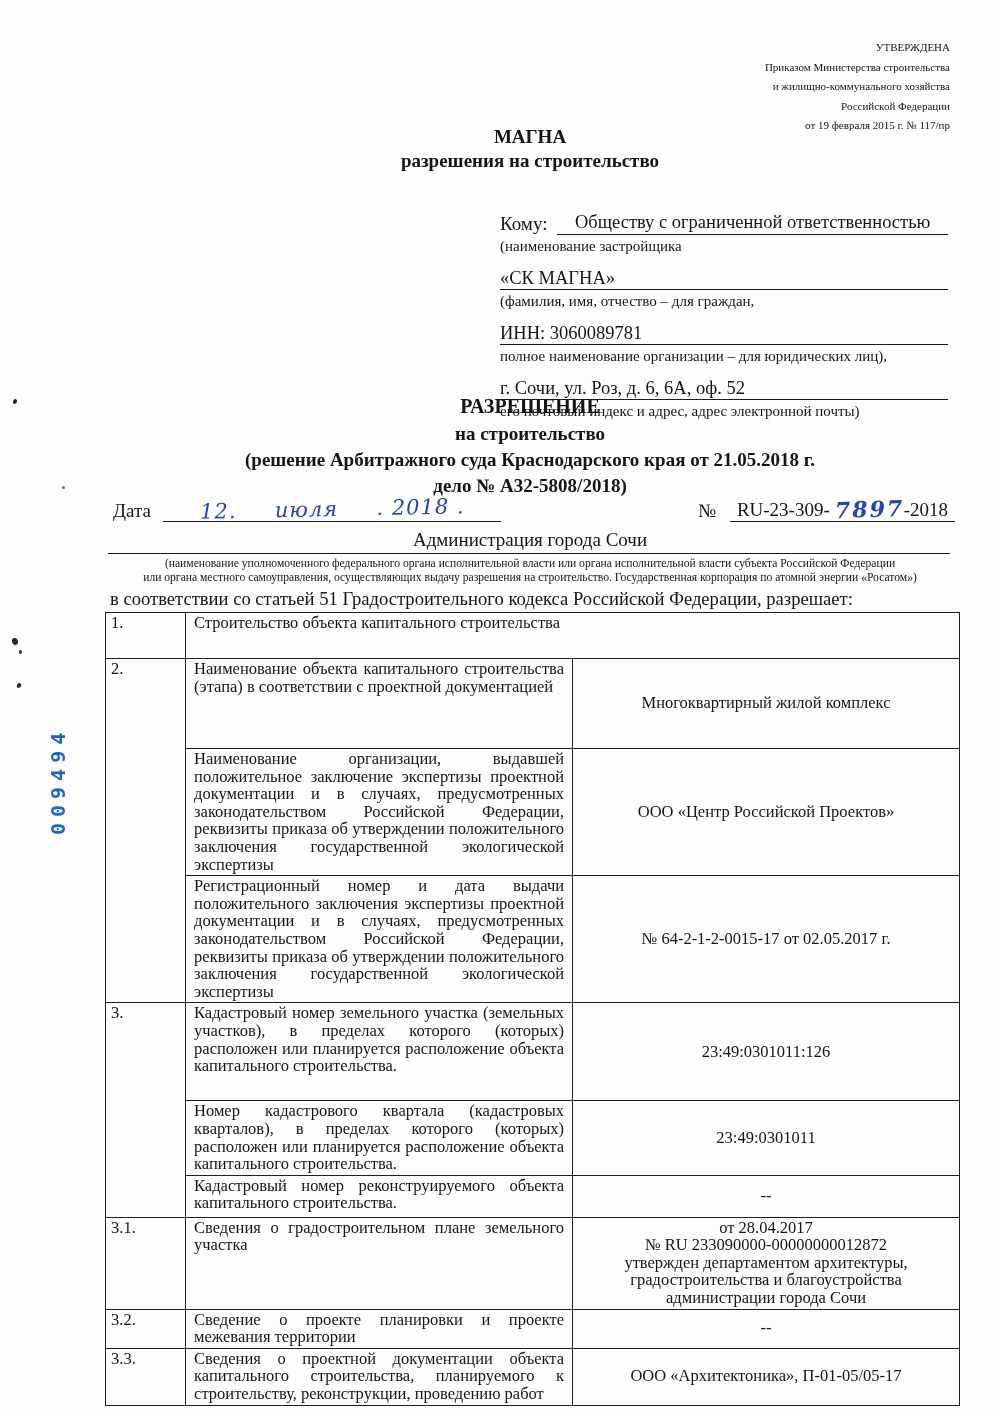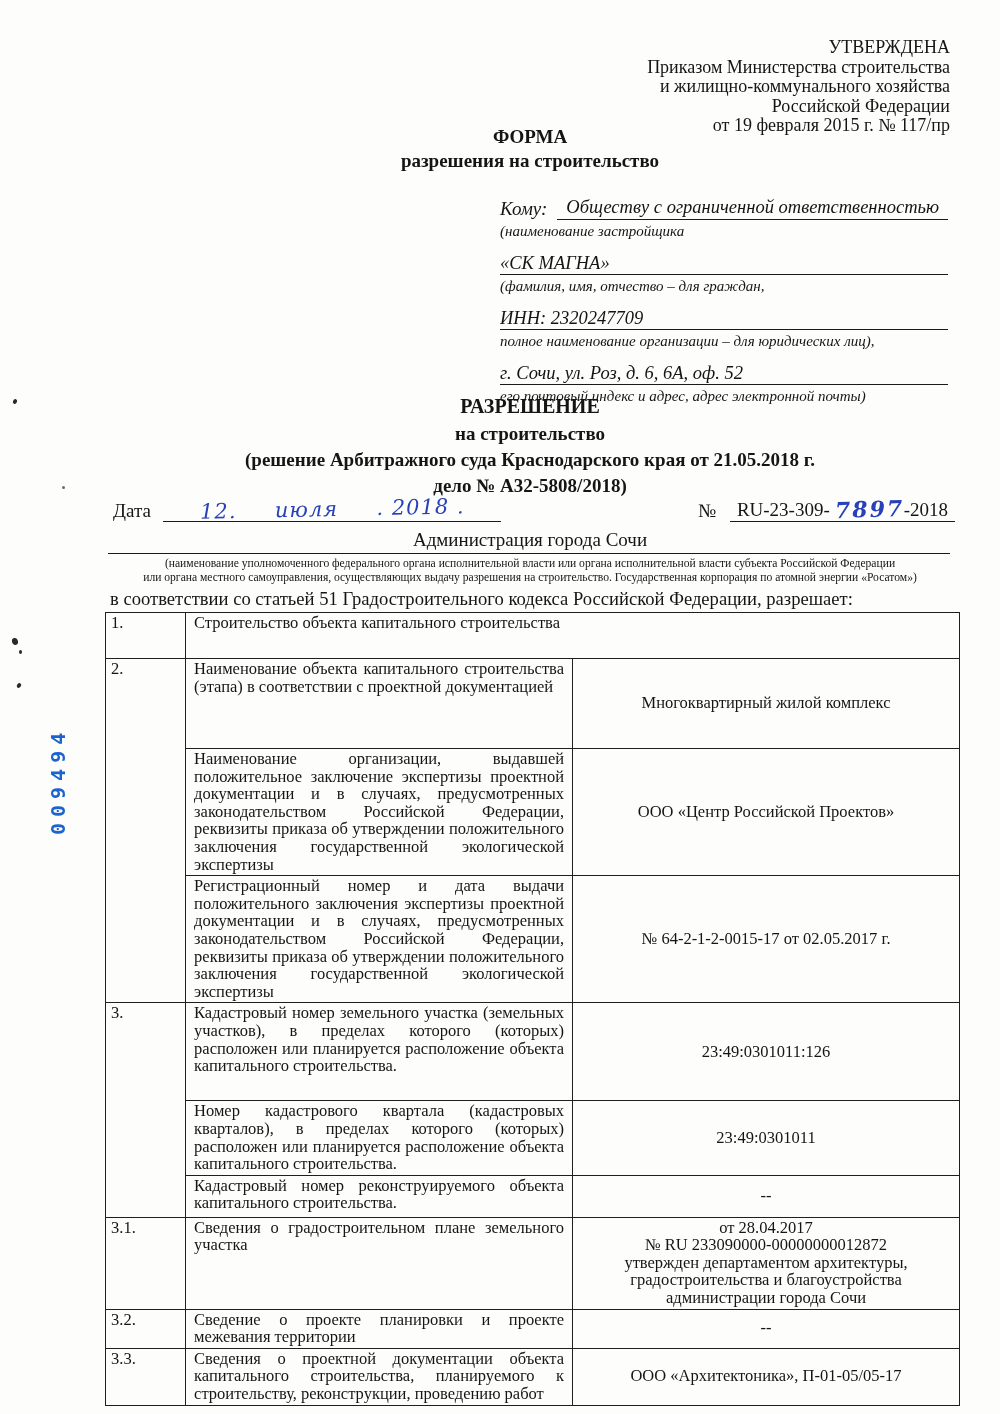--- a/index.html
+++ b/index.html
@@ -8,28 +8,28 @@
     width:1000px;height:1414px;
     margin:0 auto;
     background:#fdfdfb;
     font-family:"Liberation Serif", serif;
     color:#151515;
     overflow:hidden;
   }
   
   .approval{
     position:absolute; top:38px; right:50px;
-    text-align:right; font-size:18px; line-height:19.5px;
+    text-align:right; font-size:11px; line-height:19.5px;
   }
   
   .center-band{position:absolute; left:110px; right:50px; text-align:center;}
   .form-title-1{top:126px; font-weight:bold; font-size:19px;}
   .form-title-2{top:150px; font-weight:bold; font-size:19px;}
   
-  .addressee{position:absolute; left:500px; top:196px; width:448px; font-size:18.5px;font-style:italic;}
+  .addressee{position:absolute; left:500px; top:211px; width:448px; font-size:18.5px;}
   .addr-row{display:flex; align-items:flex-end;}
   .addr-label{white-space:nowrap; padding-right:10px; font-size:19px;}
   .uline{border-bottom:1.6px solid #1a1a1a;}
   .addr-value{flex:1; text-align:center; line-height:23px;}
   .addr-caption{text-align:left; font-size:15px; line-height:18px; padding-top:2px;}
   .addr-value-full{text-align:left; line-height:22px; margin-top:12px;}
   
   .permit-1{top:395px; font-weight:bold; font-size:20px;}
   .permit-2{top:423px; font-weight:bold; font-size:19px;}
   .permit-3{top:449px; font-weight:bold; font-size:19px;}
@@ -98,32 +98,32 @@
   <div class="stamp-number">009494</div>
 
   <div class="approval">
     <div>УТВЕРЖДЕНА</div>
     <div>Приказом Министерства строительства</div>
     <div>и жилищно-коммунального хозяйства</div>
     <div>Российской Федерации</div>
     <div>от 19  февраля 2015 г. № 117/пр</div>
   </div>
 
-  <div class="center-band form-title-1">ФОРМА</div>
+  <div class="center-band form-title-1">МАГНА</div>
   <div class="center-band form-title-2">разрешения на строительство</div>
 
   <div class="addressee">
     <div class="addr-row">
       <span class="addr-label">Кому:</span>
       <span class="addr-value uline">Обществу с ограниченной ответственностью</span>
     </div>
     <div class="addr-caption">(наименование застройщика</div>
     <div class="addr-value-full uline">«СК МАГНА»</div>
     <div class="addr-caption">(фамилия, имя, отчество – для граждан,</div>
-    <div class="addr-value-full uline">ИНН: 2320247709</div>
+    <div class="addr-value-full uline">ИНН: 3060089781</div>
     <div class="addr-caption">полное наименование организации – для юридических лиц),</div>
     <div class="addr-value-full uline">г. Сочи, ул. Роз, д. 6, 6А, оф. 52</div>
     <div class="addr-caption">его почтовый индекс и адрес, адрес электронной почты)</div>
   </div>
 
   <div class="center-band permit-1">РАЗРЕШЕНИЕ</div>
   <div class="center-band permit-2">на строительство</div>
   <div class="center-band permit-3">(решение Арбитражного суда Краснодарского края от 21.05.2018 г.</div>
   <div class="center-band permit-4">дело № А32-5808/2018)</div>
 

